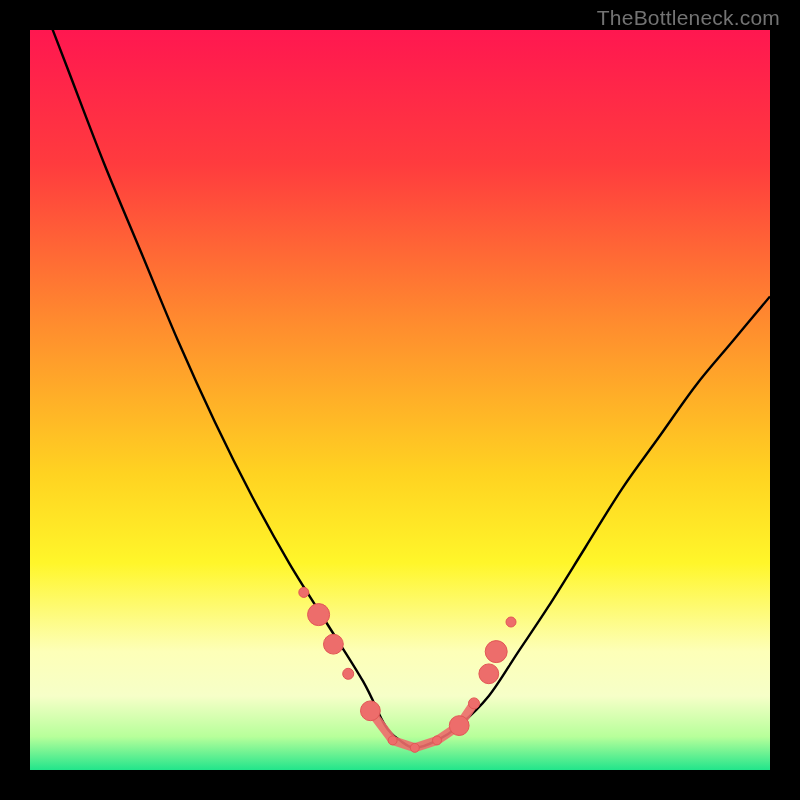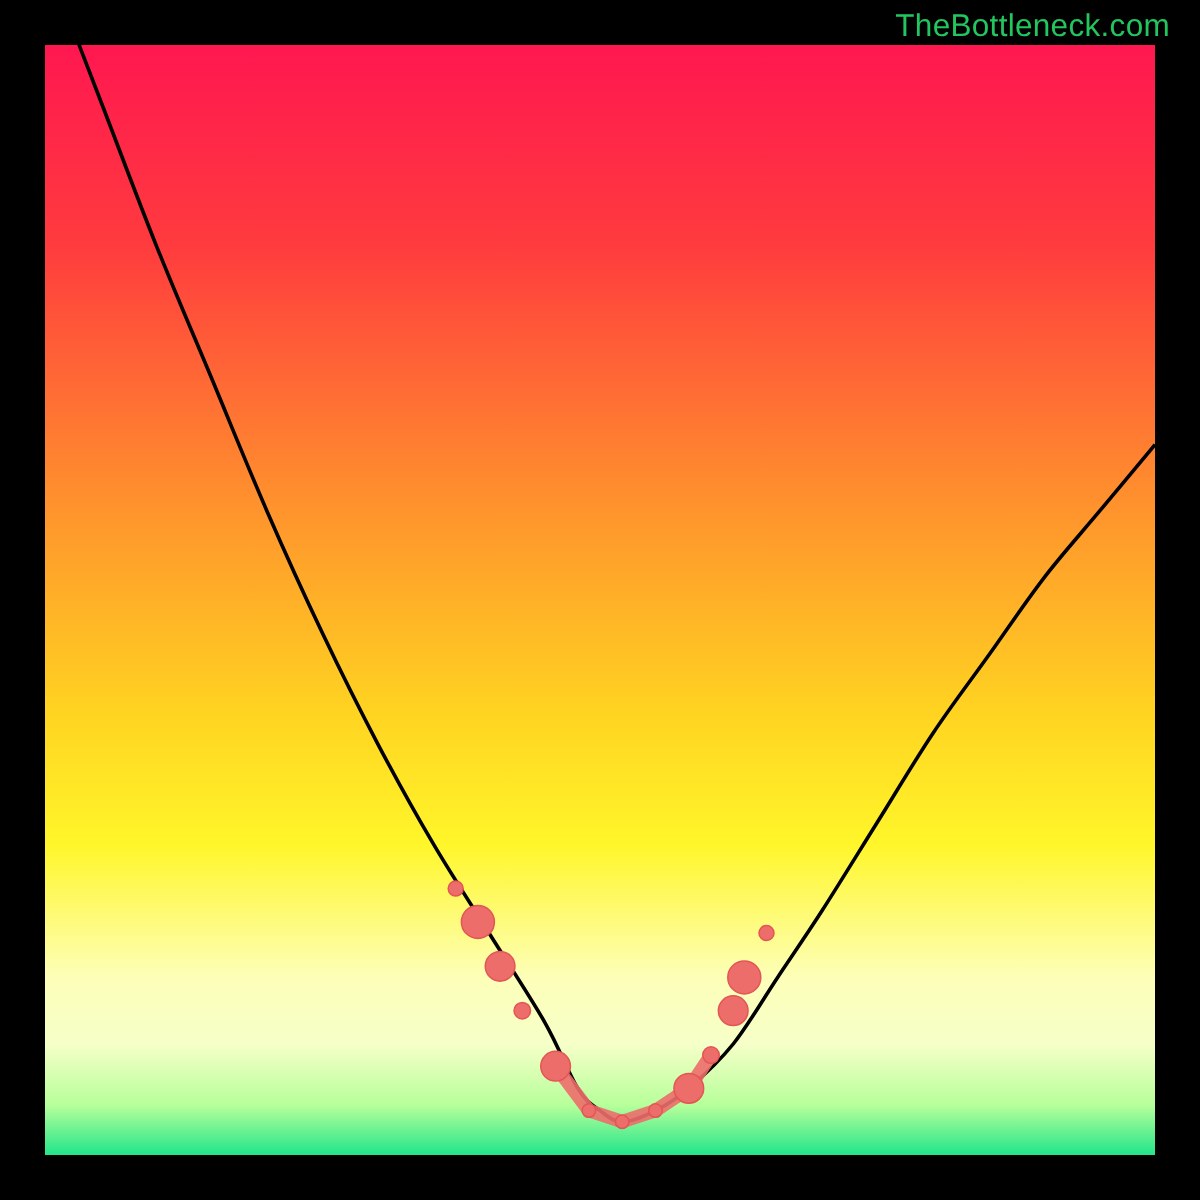--- a/index.html
+++ b/index.html
@@ -31,21 +31,21 @@
     position: absolute;
     top: 0;
     left: 0;
     width: 100%;
     height: 100%;
   }
   .watermark {
     position: absolute;
     top: 6px;
     right: 20px;
-    color: #22c55e;
+    color: #737373;
     font-size: 21px;
     font-weight: 500;
     letter-spacing: 0.2px;
   }
   svg.curve {
     position: absolute;
     top: 0;
     left: 0;
     width: 100%;
     height: 100%;

